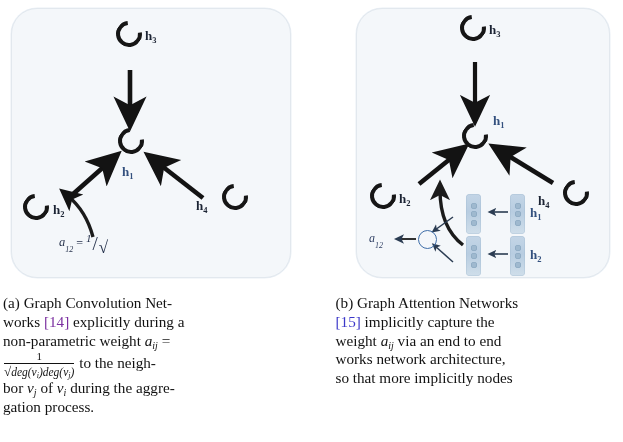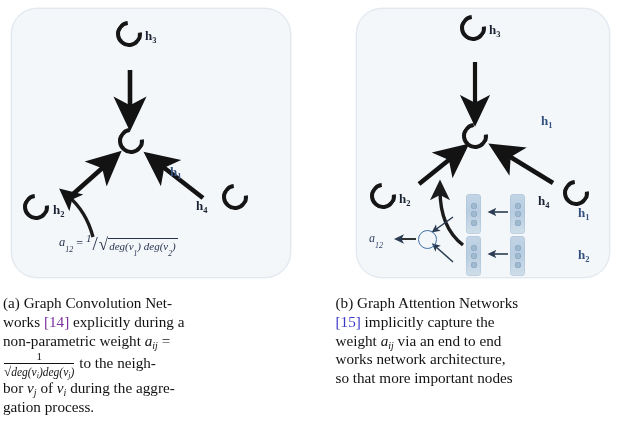--- a/index.html
+++ b/index.html
@@ -75,21 +75,21 @@
     white-space: nowrap;
     line-height: 1;
   }
   .nlabel sub {
     font-size: 8.5px;
     font-weight: 700;
     vertical-align: baseline;
     position: relative;
     top: 3px;
   }
-  .nlabel.blue { color: #33507e; margin-left: 48px; }
+  .nlabel.blue { color: #33507e; }
   .nlabel.dark { color: #1b2333; }
 
   
   .arrows {
     position: absolute;
     left: 0; top: 0;
     pointer-events: none;
   }
 
   
@@ -279,21 +279,20 @@
           <span>h</span><sub>4</sub>
         </div>
 
         <div class="formula" style="left:59px; top:232px;">
           <span class="alpha"><span>a</span><sub>12</sub></span>
           <span class="eq">=</span>
           <span class="one">1</span>
           <span class="slash">/</span>
           <span class="radical">
             <span class="radsign">√</span>
-            <span class="radbody"><span>deg(v</span><sub>1</sub><span>) deg(v</span><sub>2</sub><span>)</span></span>
           </span>
         </div>
 
       </div>
     </div>
 
     <div class="panel-wrap right">
       <div class="panel-box"></div>
       <div class="stage">
 
@@ -406,17 +405,17 @@
       </span><span> to the neigh-</span><br>
       <span>bor </span><i><span>v</span><span class="sub">j</span></i><span> of </span><i><span>v</span><span class="sub">i</span></i><span> during the aggre-</span><br>
       <span>gation process.</span>
     </div>
 
     <div class="cap right">
       <span>(b)</span><span> Graph Attention Networks</span><br>
       <span class="cite blue">[15]</span><span> implicitly capture the</span><br>
       <span>weight </span><i><span>a</span><span class="sub">ij</span></i><span> via an end to end</span><br>
       <span>works network architecture,</span><br>
-      <span>so that more important nodes</span><br>
+      <span>so that more implicitly nodes</span><br>
     </div>
 
   </div>
 </div>
 
 </body></html>

